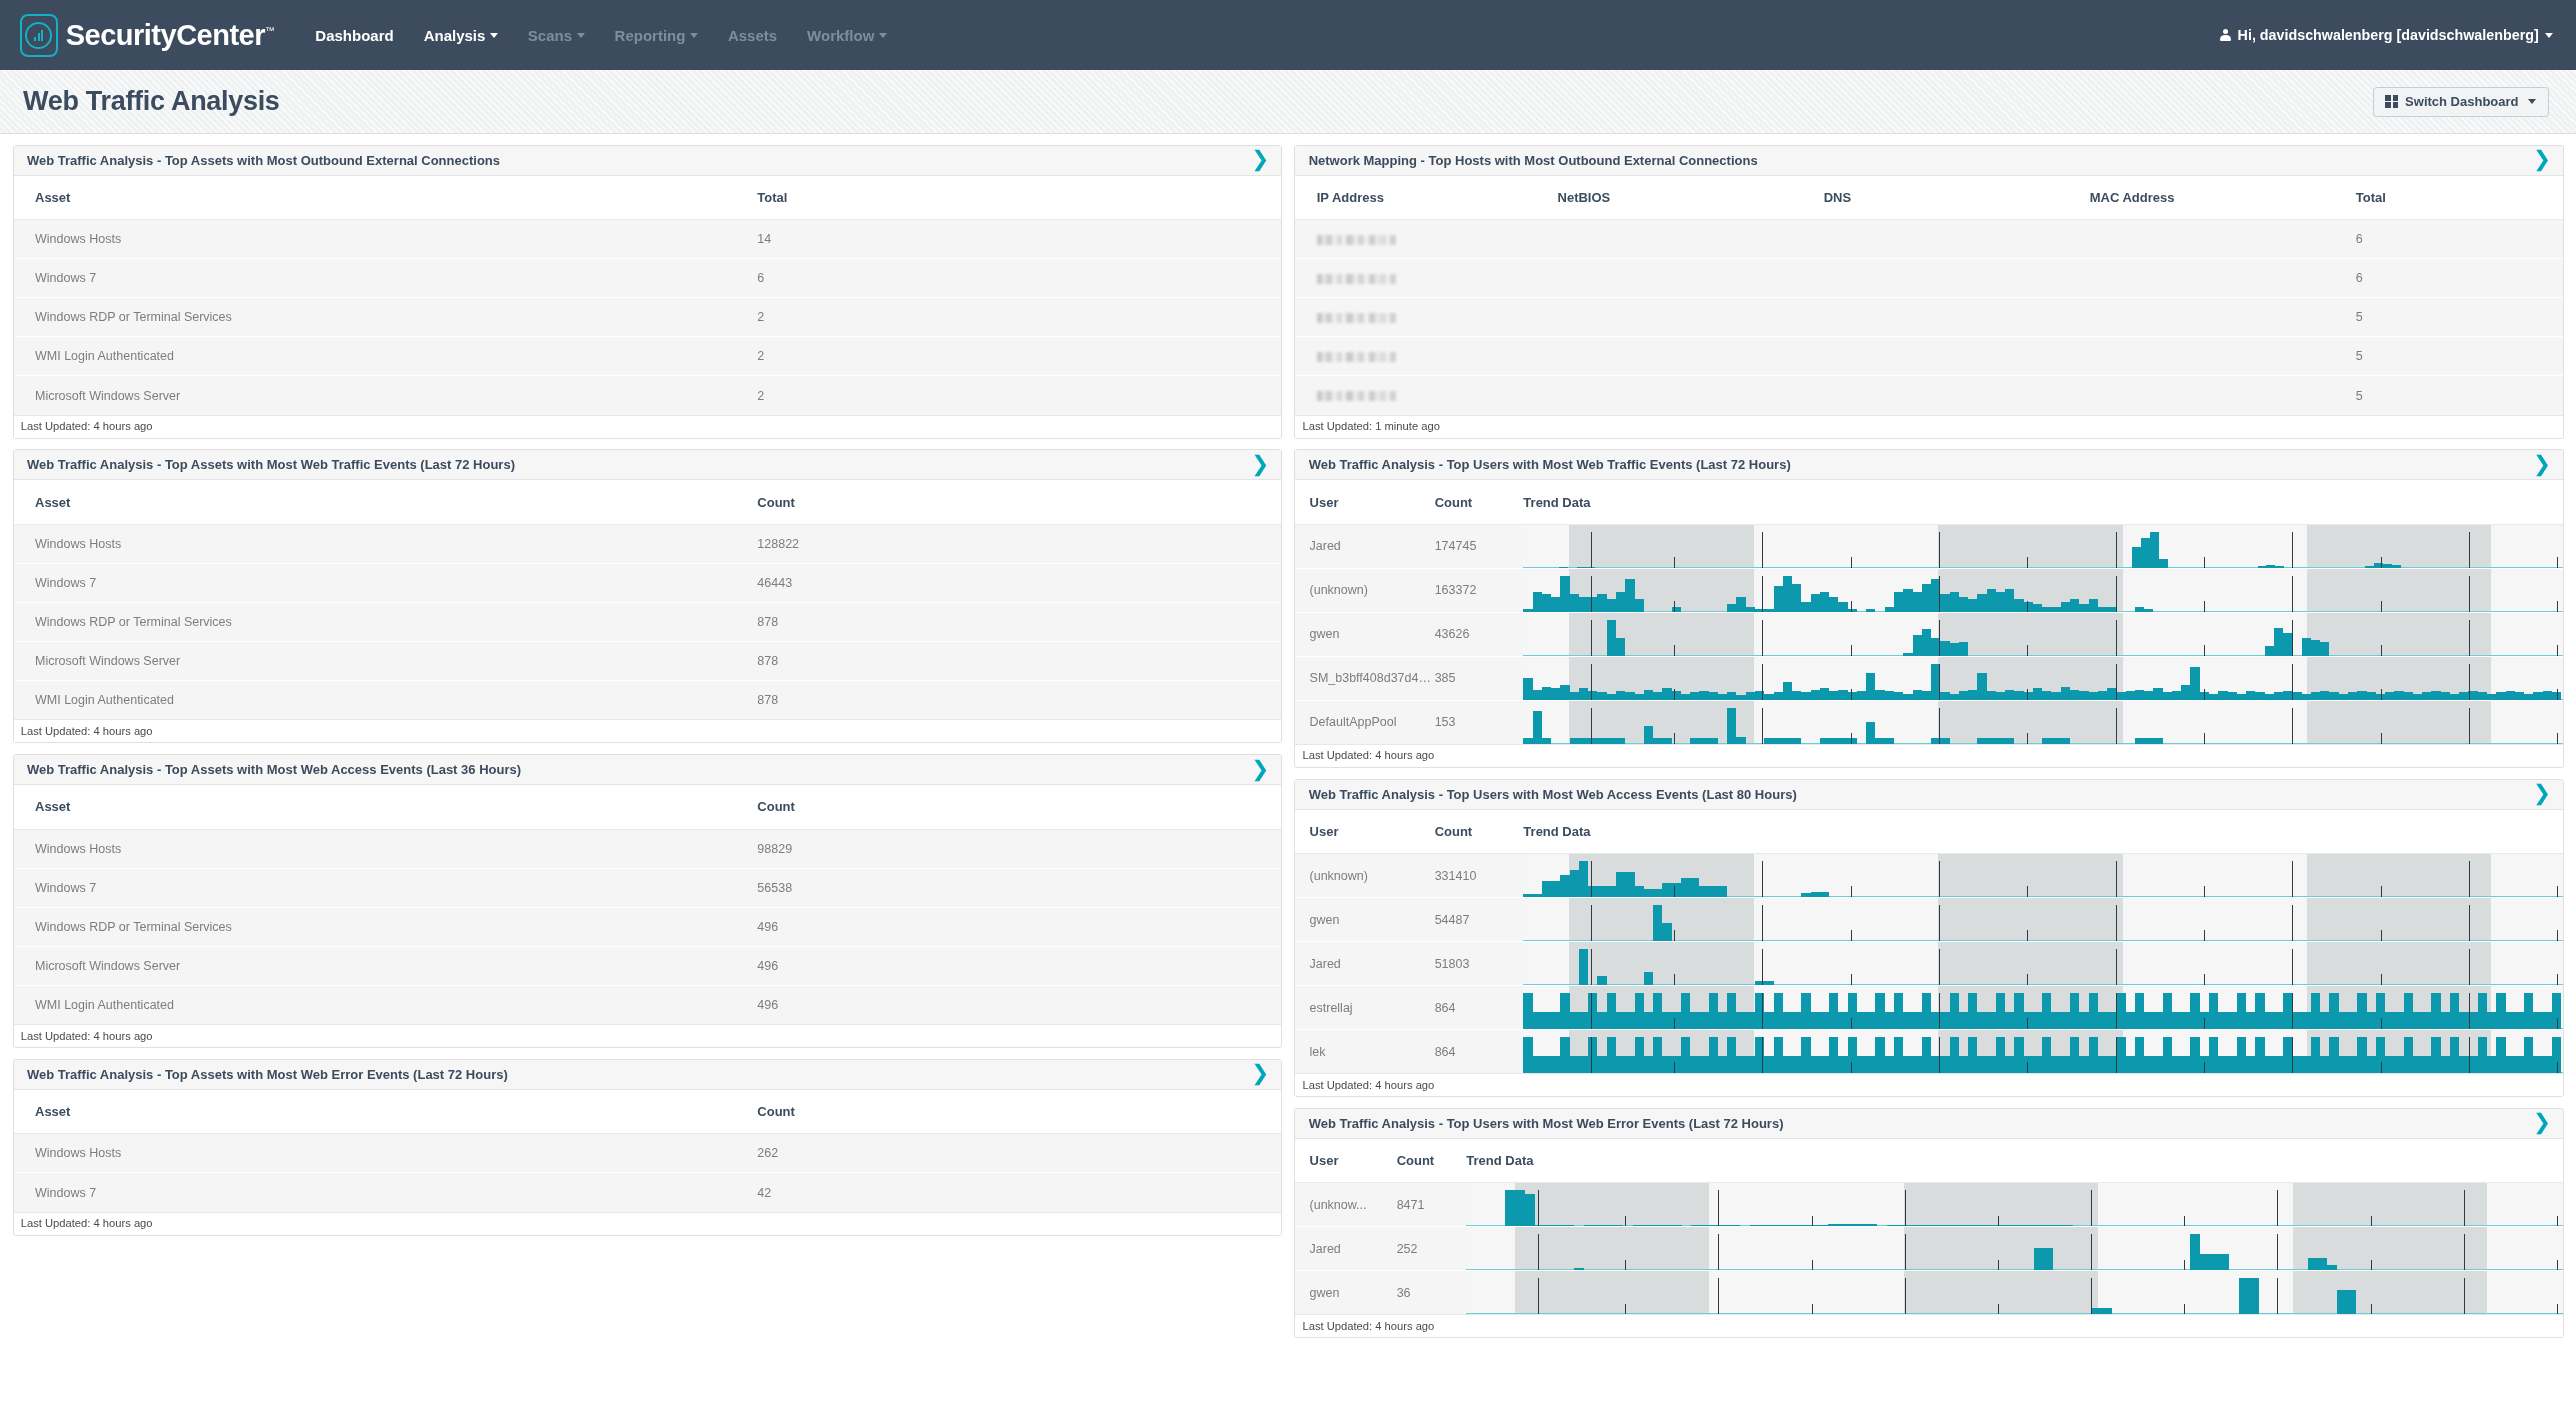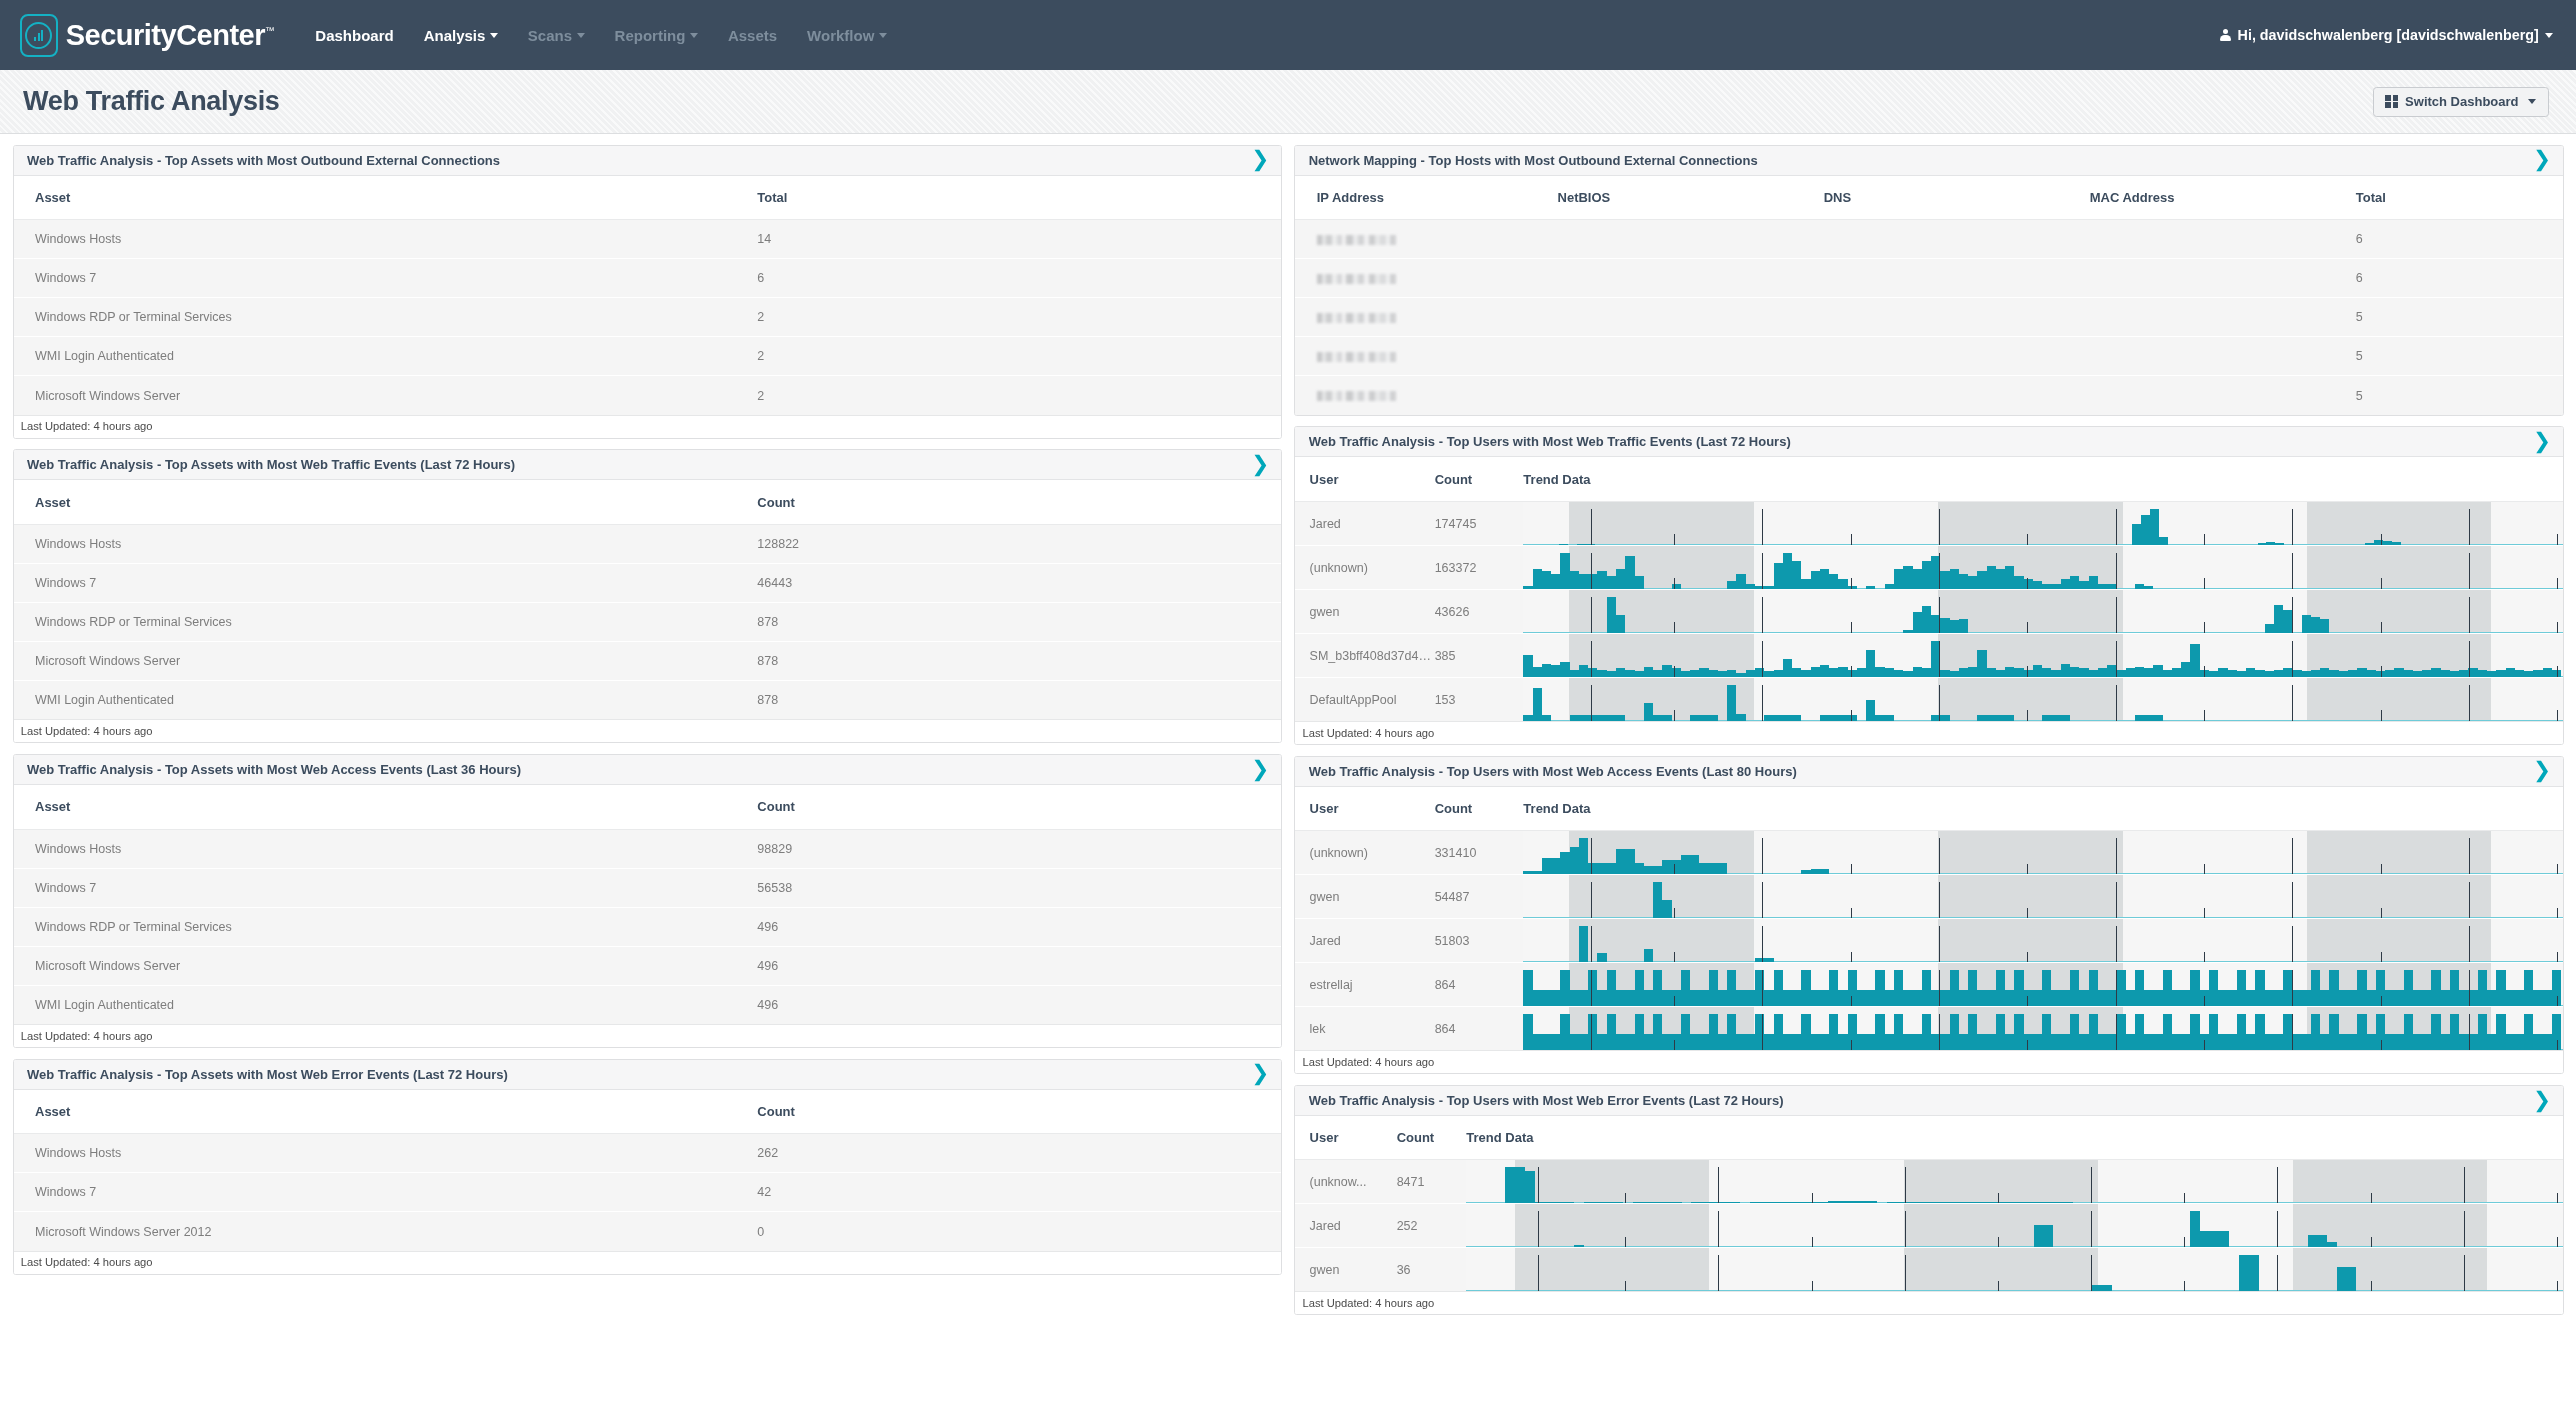--- a/index.html
+++ b/index.html
@@ -429,24 +429,20 @@
             </thead>
             <tbody>
               <tr>
                 <td>Windows Hosts</td>
                 <td>262</td>
               </tr>
               <tr>
                 <td>Windows 7</td>
                 <td>42</td>
               </tr>
-              <tr>
-                <td>Microsoft Windows Server 2012</td>
-                <td>0</td>
-              </tr>
             </tbody>
           </table>
         </div>
         <div class="panel-foot">Last Updated: 4 hours ago</div>
       </div>
     </div>
   <div class="col" id="col-right">
       <div class="panel">
         <div class="panel-head">
           <div class="panel-title">Network Mapping - Top Hosts with Most Outbound External Connections</div>
@@ -502,20 +498,21 @@
               <tr>
                 <td><span class="redact"></span></td>
                 <td></td>
                 <td></td>
                 <td></td>
                 <td>5</td>
               </tr>
             </tbody>
           </table>
         </div>
+        <div class="panel-foot">Last Updated: 1 minute ago</div>
       </div>
       <div class="panel">
         <div class="panel-head">
           <div class="panel-title">Web Traffic Analysis - Top Users with Most Web Traffic Events (Last 72 Hours)</div>
           <div class="chev">❯</div>
         </div>
         <div class="panel-body">
           <table class="spark">
             <colgroup>
               <col style="width: 11%;">

